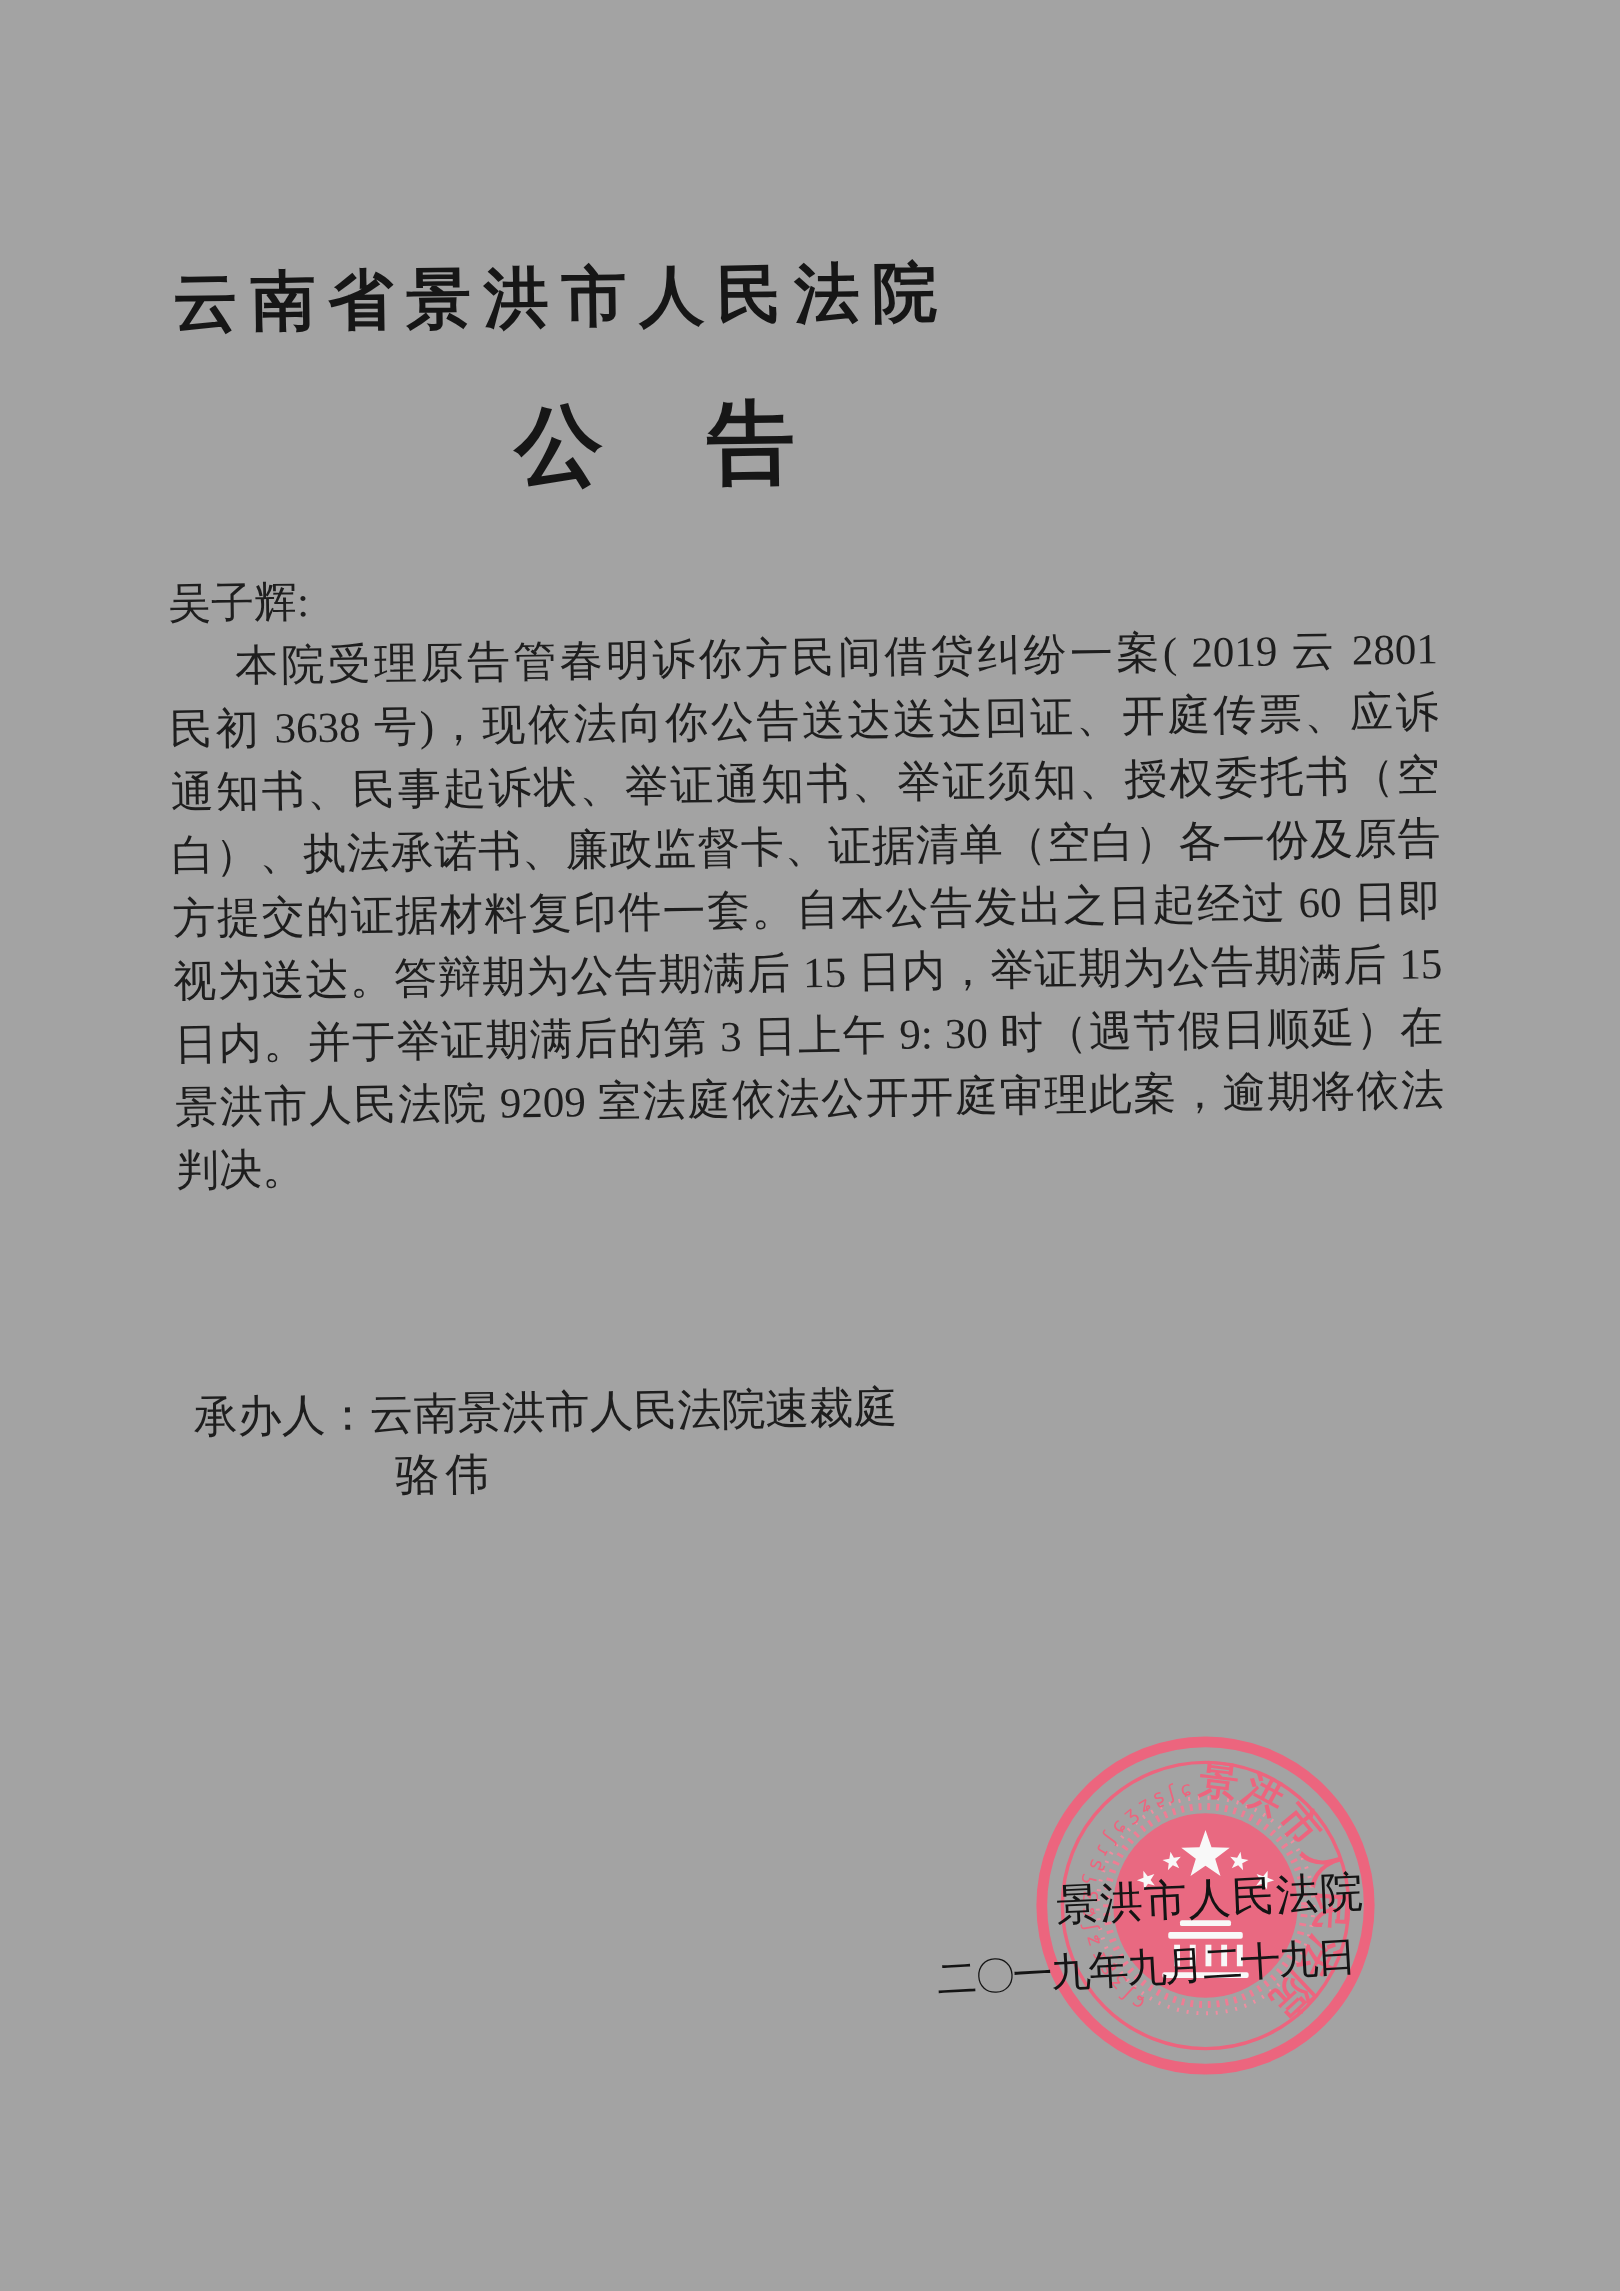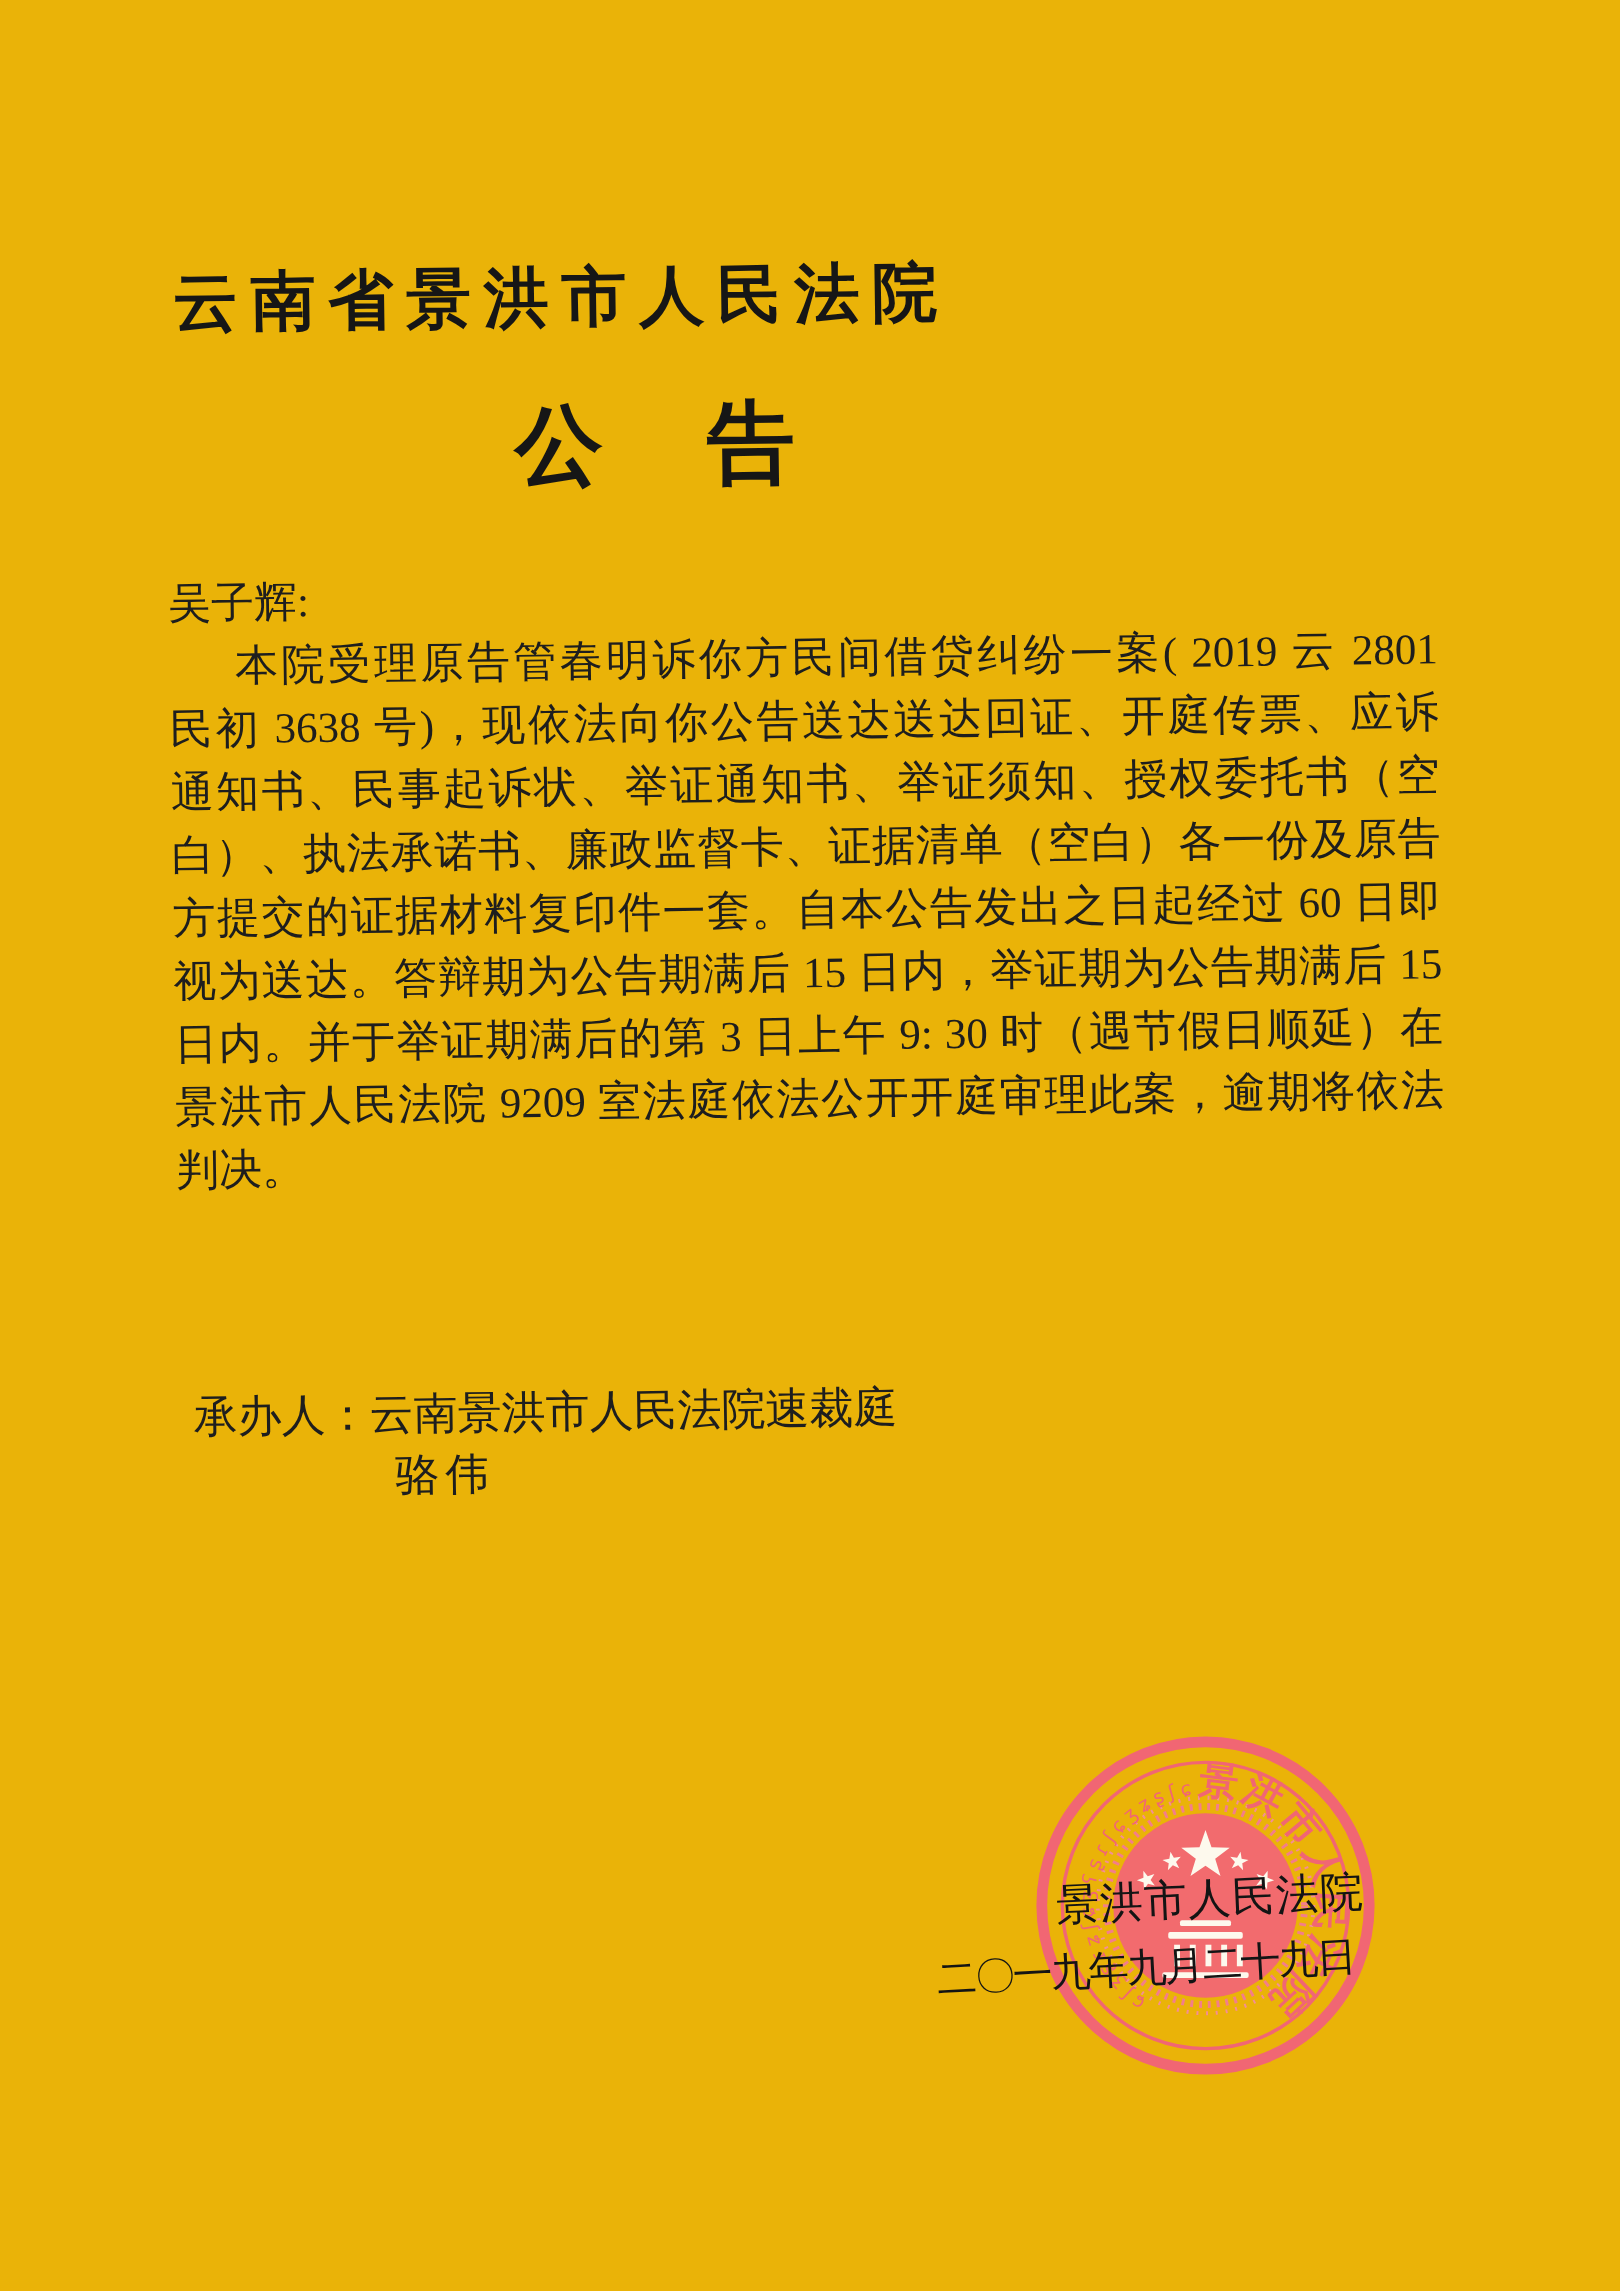--- a/index.html
+++ b/index.html
@@ -1,19 +1,19 @@
 <!DOCTYPE html>
 <html><head>
 <meta charset="utf-8">
 <style>
   html,body{margin:0;padding:0;background:#e8e8e8;}
   .page{
     position:relative;
     width:1620px;height:2292px;
-    background:#eab308;
+    background:#a3a3a3;
     overflow:hidden;
     font-family:"Liberation Serif","DejaVu Serif",serif;
     color:#1e1e1e;
   }
   .doc{
     position:absolute;inset:0;
     transform:rotate(-0.8deg);
     transform-origin:172px 882px;
   }
   .court-title{

